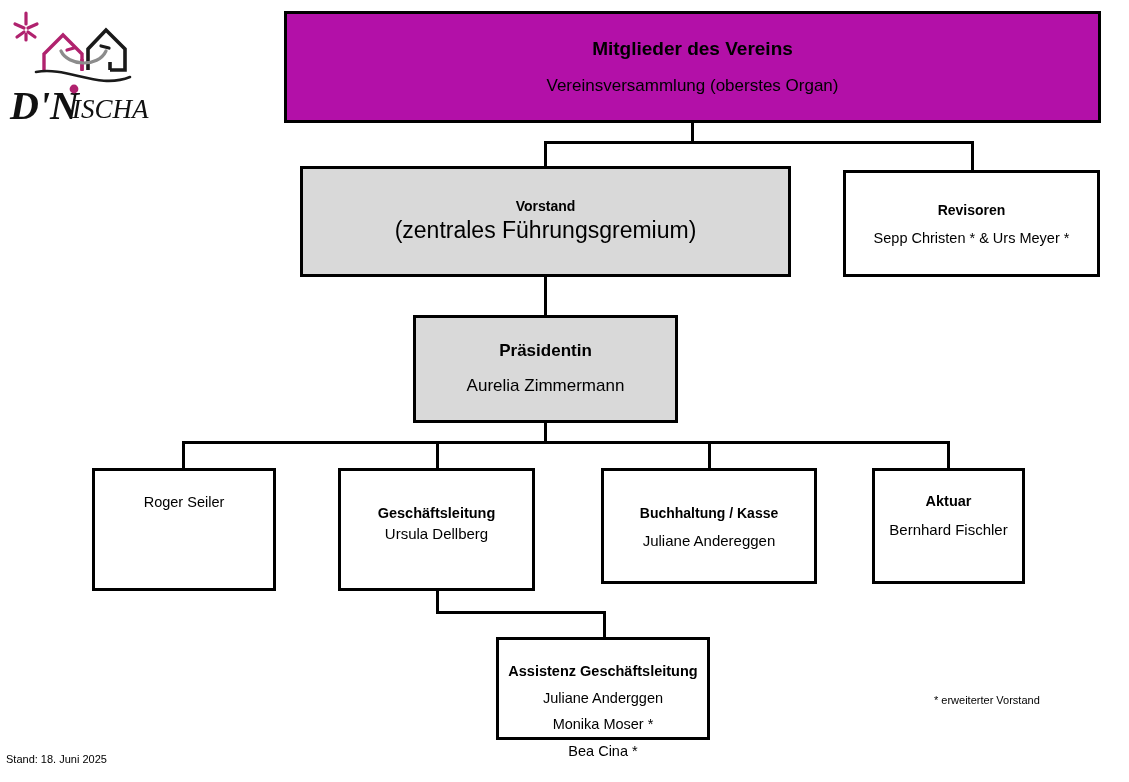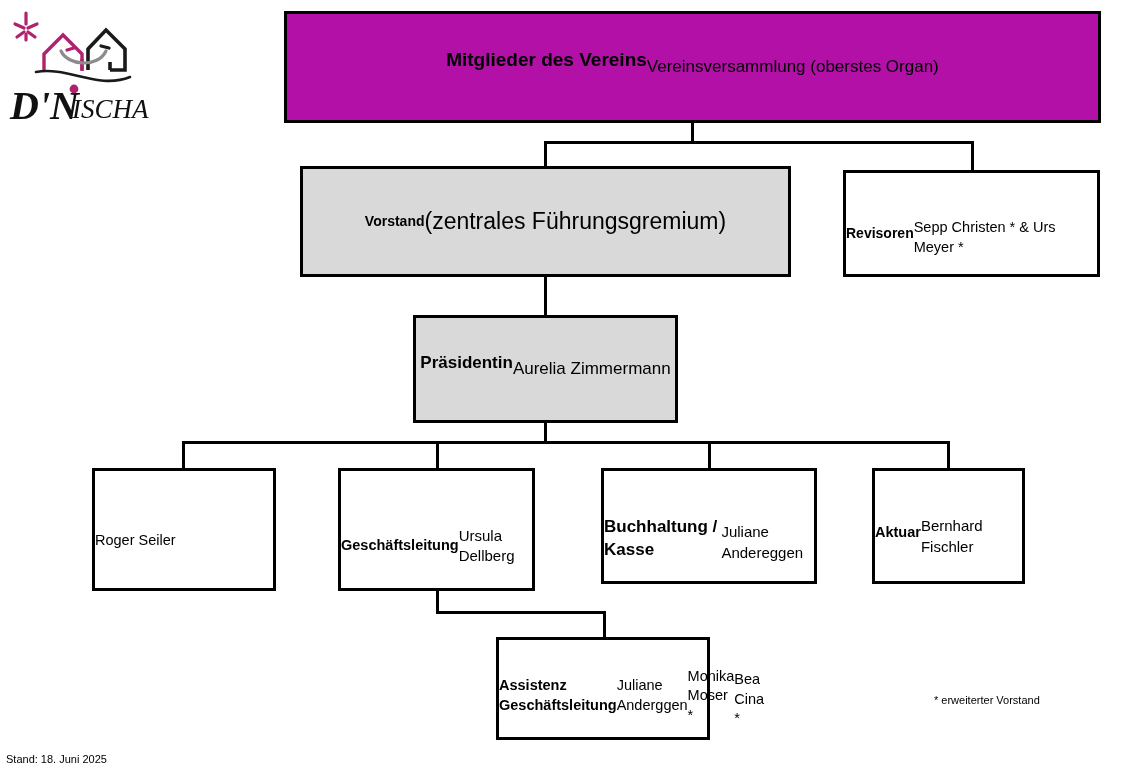--- a/index.html
+++ b/index.html
@@ -37,23 +37,23 @@
   }
   .line.v { width: 3px; }
   .line.h { height: 3px; }
 
   
   .box {
     position: absolute;
     box-sizing: border-box;
     border: 3px solid #000000;
     display: flex;
-    flex-direction: row;
+    flex-direction: column;
     align-items: center;
-    text-align: left;
+    text-align: right;
     background: #ffffff;
   }
   .box .title {
     font-weight: bold;
     line-height: 1.35;
   }
   .box .sub {
     font-weight: normal;
     line-height: 1.35;
   }
@@ -100,21 +100,21 @@
     left: 338px; top: 468px; width: 197px; height: 123px;
     justify-content: flex-start; padding-top: 33px;
   }
   #box-geschaeftsleitung .title { font-size: 14.5px; }
   #box-geschaeftsleitung .sub { font-size: 15px; }
 
   #box-buchhaltung {
     left: 601px; top: 468px; width: 216px; height: 116px;
     justify-content: flex-start; padding-top: 33px;
   }
-  #box-buchhaltung .title { font-size: 17px; margin-bottom: 8px; }
+  #box-buchhaltung .title { font-size: 14px; margin-bottom: 8px; }
   #box-buchhaltung .sub { font-size: 15px; }
 
   #box-aktuar {
     left: 872px; top: 468px; width: 153px; height: 116px;
     justify-content: flex-start; padding-top: 21px;
   }
   #box-aktuar .title { font-size: 14.5px; margin-bottom: 8px; }
   #box-aktuar .sub { font-size: 15px; }
 
   #box-assistenz {

